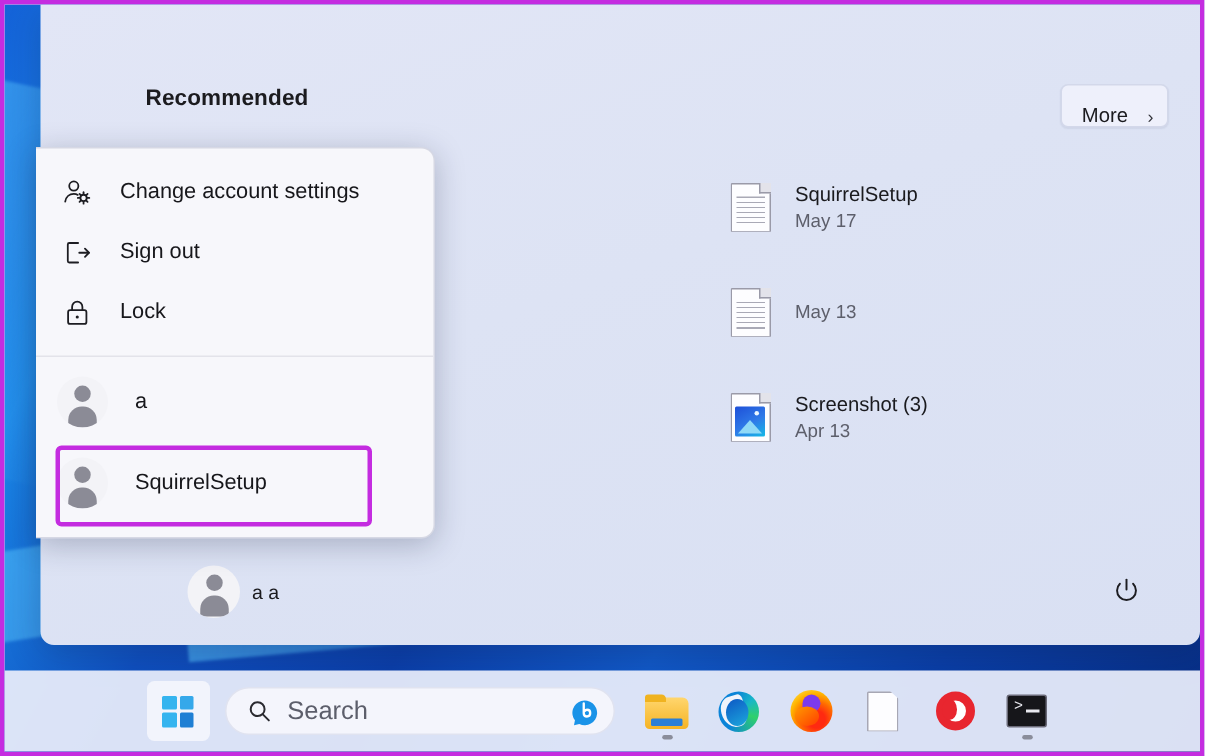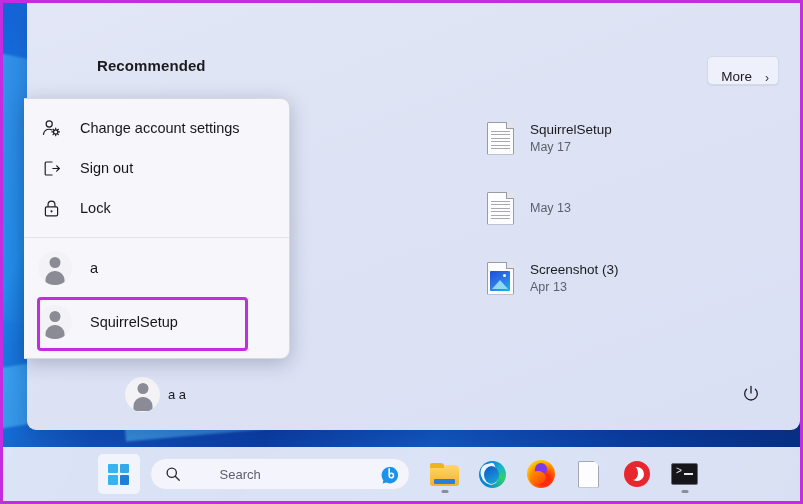--- a/index.html
+++ b/index.html
@@ -243,21 +243,21 @@
   .searchbox {
     width: 260px; height: 32px;
     background: #f4f5fc;
     border: 1px solid #e0e3f0;
     border-radius: 16px;
     display: flex; align-items: center;
     padding: 0 7px 0 14px;
     gap: 11px; cursor: text;
     margin: 0 8px 0 4px;
   }
-  .search-placeholder { font-size: 13px; color: #5c5e6b; flex: 1; margin-left: 28px; }
+  .search-placeholder { font-size: 17px; color: #5c5e6b; flex: 1; }
 
   .running-dot {
     position: absolute; bottom: 1px; left: 50%;
     transform: translateX(-50%);
     width: 7px; height: 3px; border-radius: 2px;
     background: #8a8d9a;
   }
 
   
   .opera {

